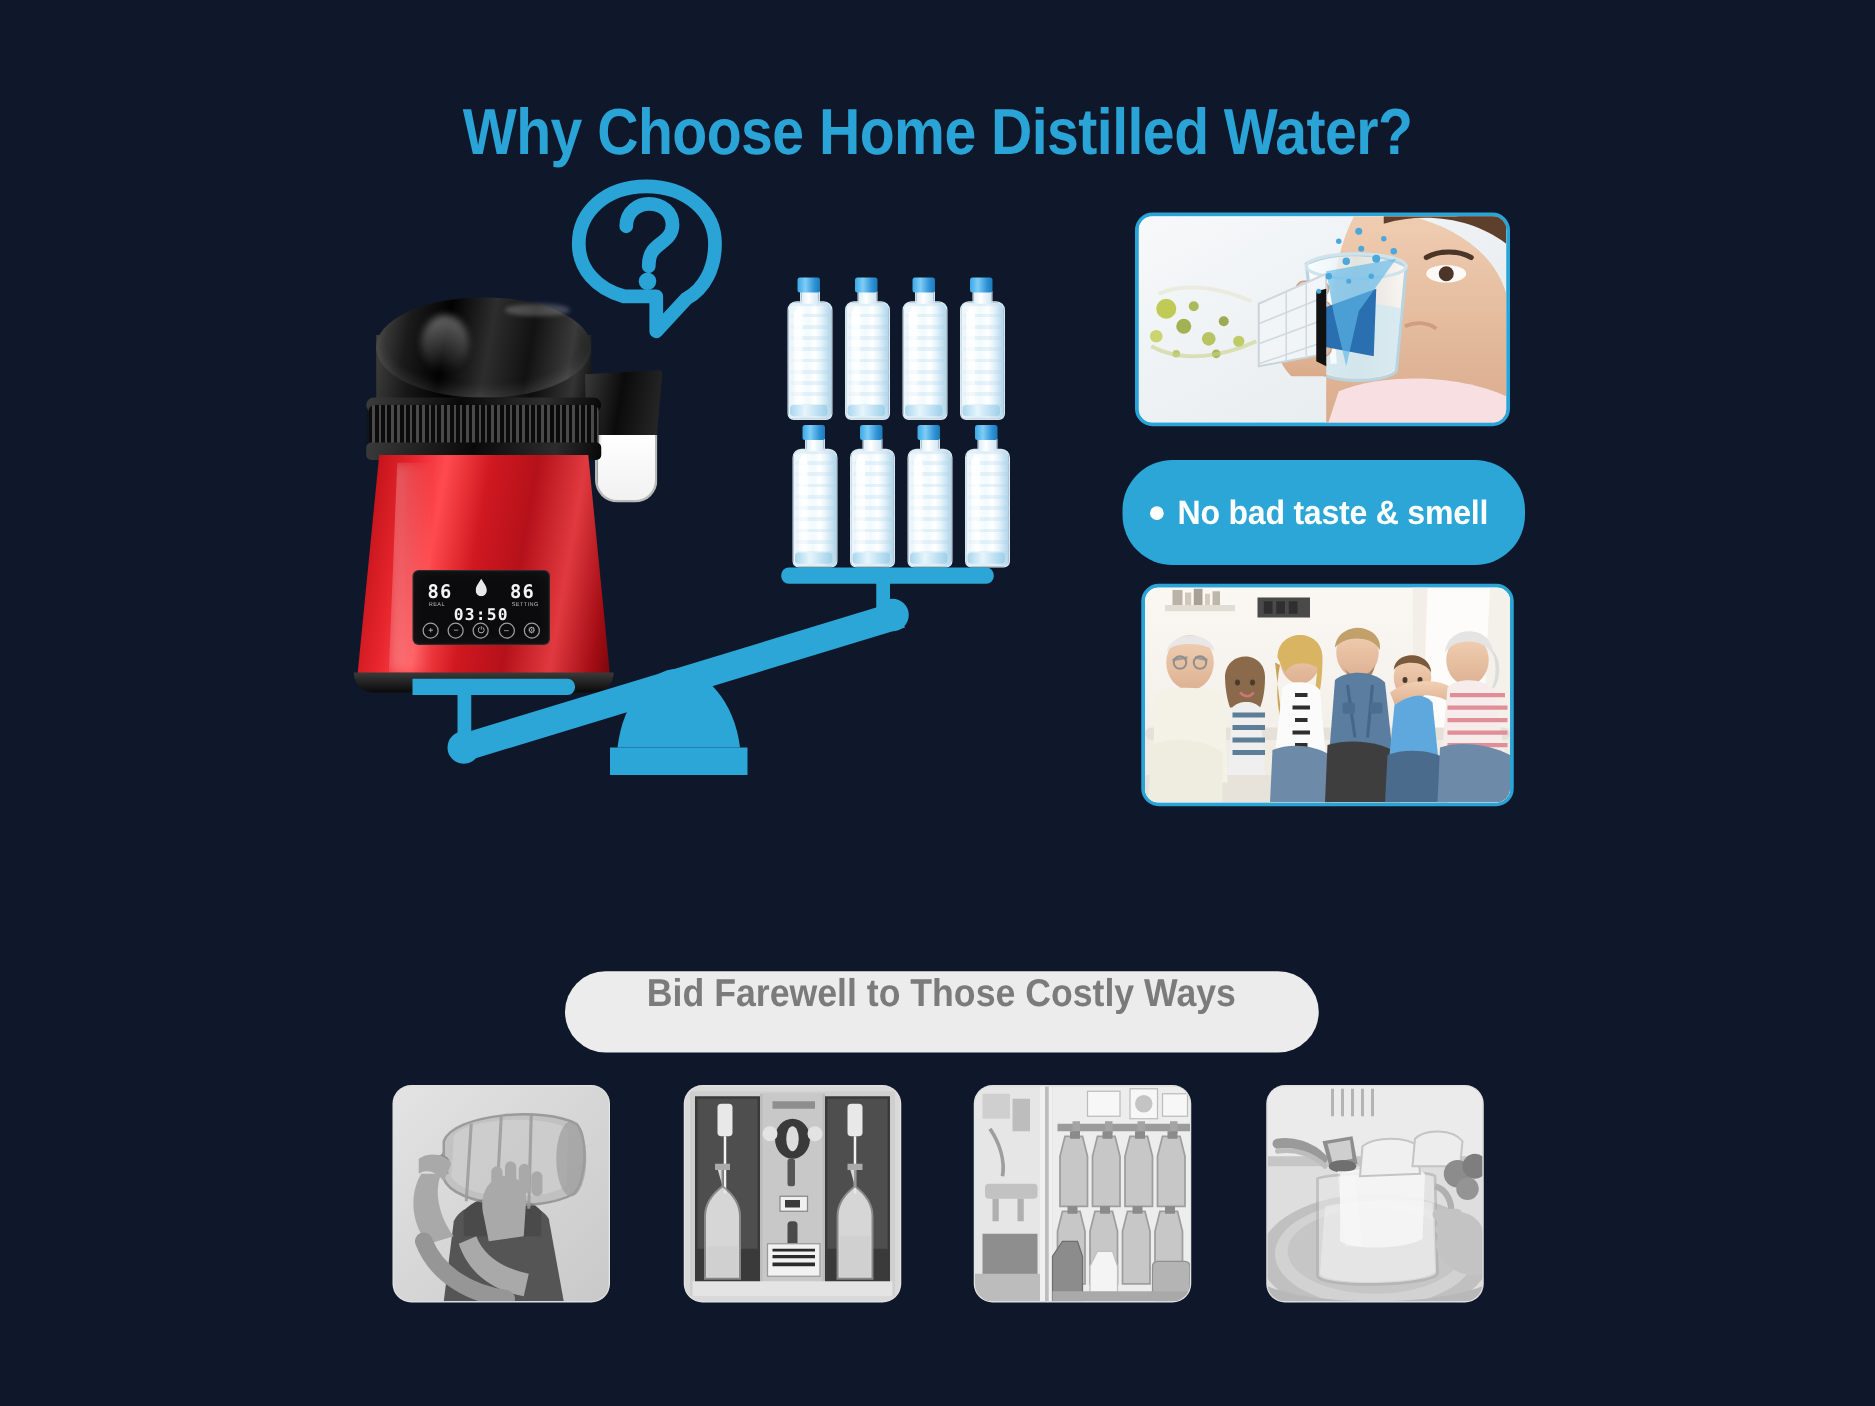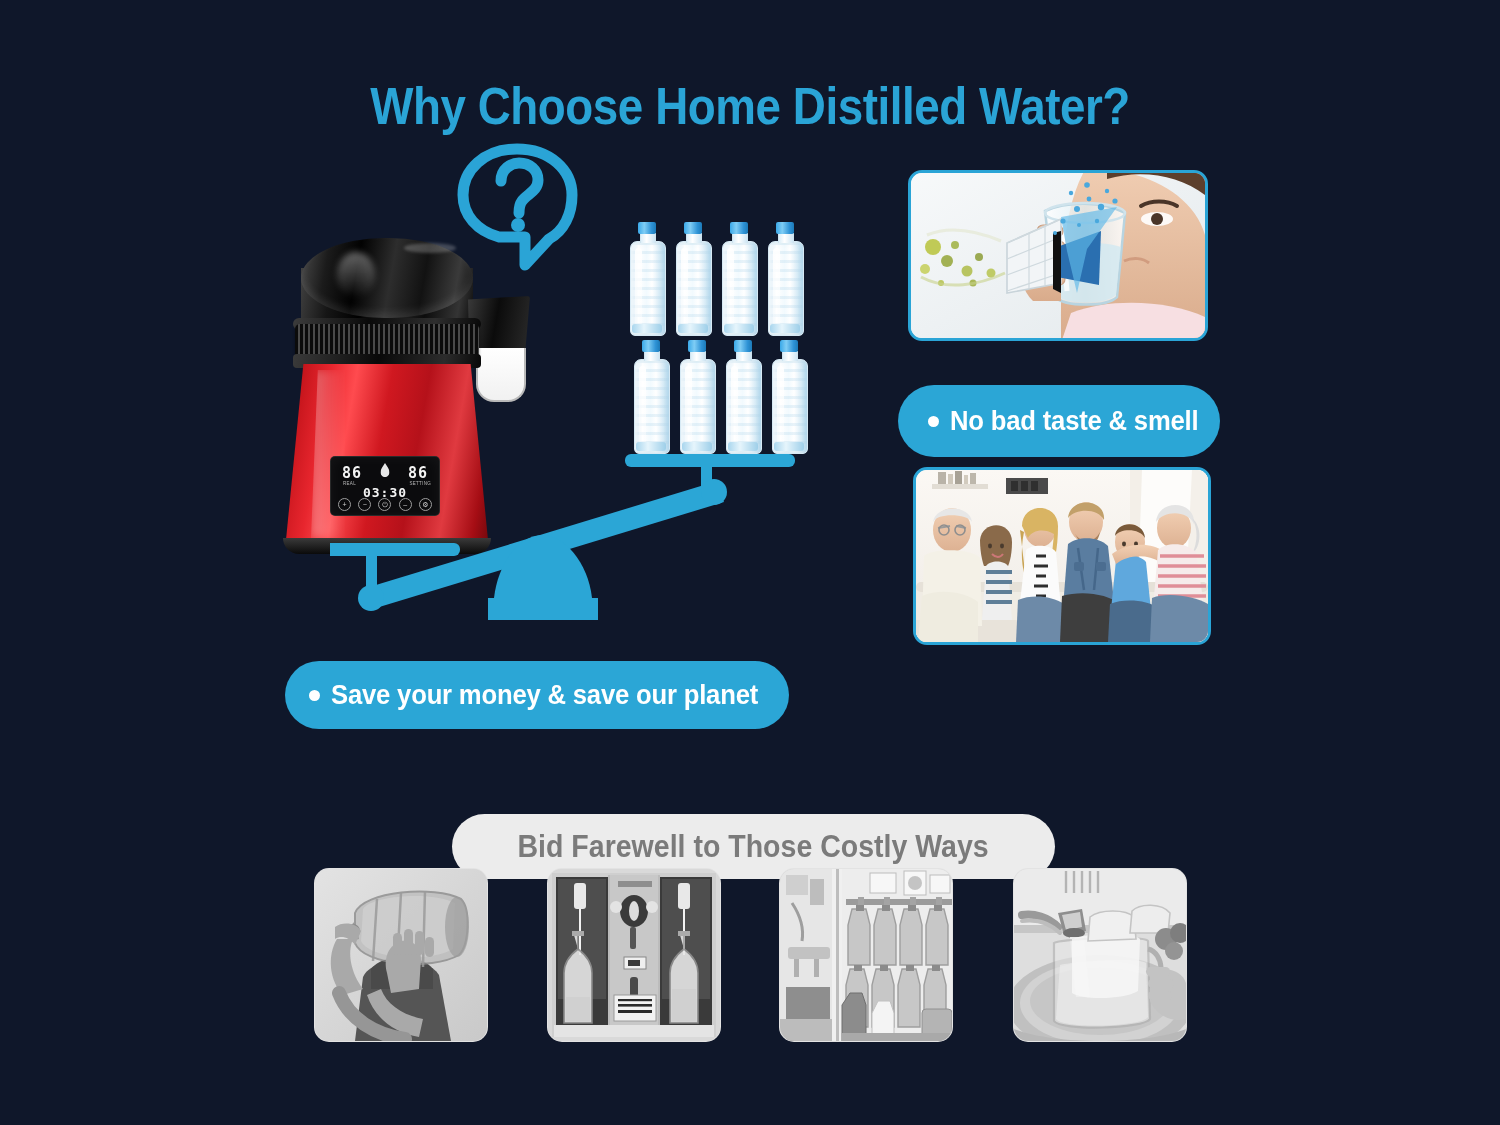--- a/index.html
+++ b/index.html
@@ -158,28 +158,28 @@
     color:#fff;box-sizing:border-box;
   }
   .pill .dot{
     width:11px;height:11px;border-radius:50%;background:#fff;flex:none;margin-right:11px;
   }
   .pill .ptxt{
     font-size:27px;font-weight:bold;white-space:nowrap;letter-spacing:-0.2px;
     font-family:"Liberation Sans Narrow","Liberation Sans",sans-serif;
     transform:scaleX(0.95);transform-origin:left center;
   }
-  #pill-taste{left:898px;top:385px;width:322px;height:72px;padding-left:22px;justify-content:center;}
+  #pill-taste{left:898px;top:368px;width:322px;height:84px;padding-left:22px;}
   #pill-ages{left:898px;top:664px;width:320px;height:64px;padding-left:26px;}
   #pill-save{left:285px;top:661px;width:504px;height:68px;padding-left:24px;}
 
   
   #banner{
     position:absolute;left:452px;top:777px;width:603px;height:65px;border-radius:34px;
-    background:#ececec;display:flex;align-items:center;justify-content:center;margin-top:37px;
+    background:#ececec;display:flex;align-items:flex-start;justify-content:center;
   }
   #banner .btxt{
     font-size:31px;font-weight:bold;color:#7b7b7b;white-space:nowrap;
     font-family:"Liberation Sans Narrow","Liberation Sans",sans-serif;
     transform:scaleX(0.92);
   }
 
   
   .gallery{position:absolute;left:315px;top:869px;width:871px;height:172px;}
   .g-card{
@@ -225,21 +225,21 @@
     <div class="d-panel">
       <div class="d-temp left">86</div>
       <div class="d-sub  left">REAL</div>
       <div class="d-droplet">
         <svg viewBox="0 0 9 14">
             <path d="M4.5 0 C7 4 9 6.5 9 9.2 C9 11.8 7 14 4.5 14 C2 14 0 11.8 0 9.2 C0 6.5 2 4 4.5 0 Z" fill="#e8e8e8"></path>
           </svg>
       </div>
       <div class="d-temp right">86</div>
       <div class="d-sub  right">SETTING</div>
-      <div class="d-time">03:30</div>
+      <div class="d-time">03:50</div>
       <div class="d-btns">
         <div class="d-btn">+</div>
         <div class="d-btn">−</div>
         <div class="d-btn">⏻</div>
         <div class="d-btn">–</div>
         <div class="d-btn">⚙</div>
       </div>
     </div>
   </div>
 
@@ -482,24 +482,20 @@
       <path d="M236 128 C252 122 278 126 292 134 L292 172 L234 172 Z" fill="#6d8aa8"></path>
     </svg>
   </div>
 
   <div class="pill" id="pill-taste">
     <span class="dot"></span>
     <span class="ptxt">No bad taste &amp; smell</span>
   </div>
 
 
-  <div class="pill" id="pill-save">
-    <span class="dot"></span>
-    <span class="ptxt">Save your money &amp; save our planet</span>
-  </div>
 
   <div id="banner">
     <span class="btxt">Bid Farewell to Those Costly Ways</span>
   </div>
 
   <div class="gallery">
 
     <div class="g-card" id="g1">
       <svg viewBox="0 0 172 172" preserveAspectRatio="xMidYMid slice">
         <defs>

